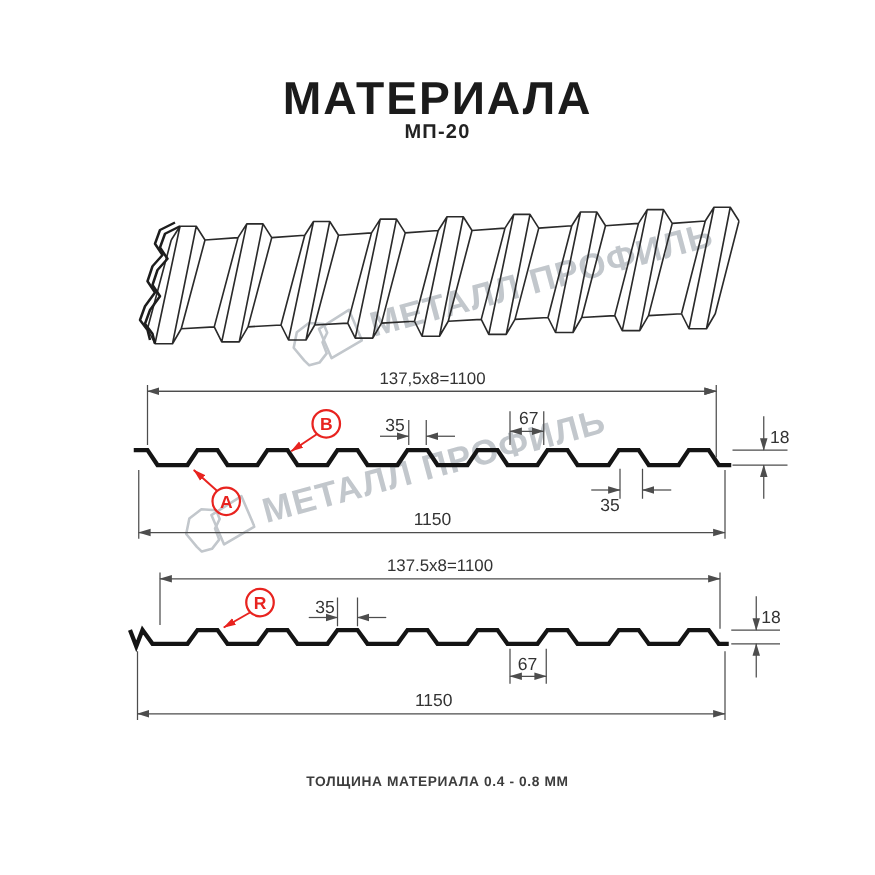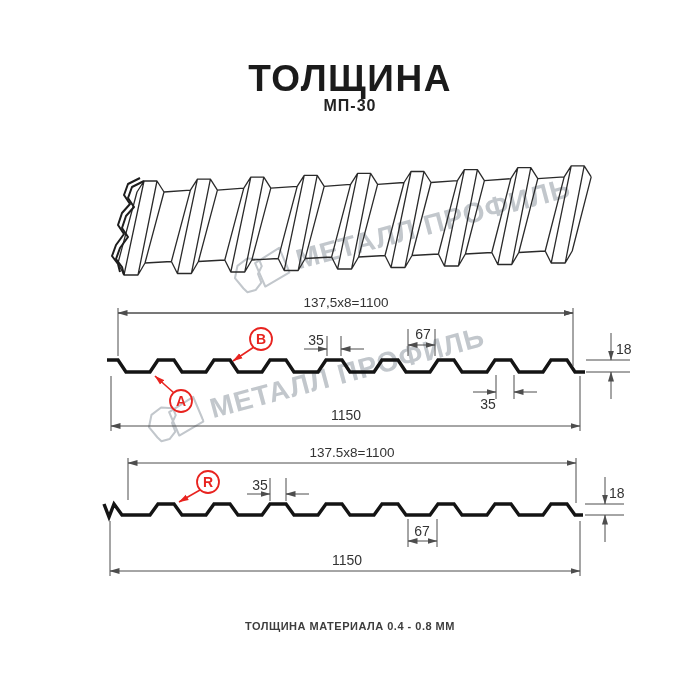--- a/index.html
+++ b/index.html
@@ -26,22 +26,22 @@
   .redl{stroke:#e8231f;stroke-width:1.6;fill:none;}
   .redc{stroke:#e8231f;stroke-width:1.8;fill:none;}
   .redt{font-size:14px;font-weight:bold;fill:#e8231f;}
   .wmlogo{fill:none;stroke:#c2c7cc;stroke-width:2.2;stroke-linejoin:round;}
 </style>
 </head>
 <body>
 
 <div id="canvas">
 
-  <div class="title">ТОЛЩИНА</div>
-  <div class="subtitle">МП-30</div>
+  <div class="title">МАТЕРИАЛА</div>
+  <div class="subtitle">МП-20</div>
 
   <div class="wm" id="wm1">
     <svg width="58" height="46" viewBox="0 0 62 48">
       <polygon class="wmlogo" points="9,38 3,25 9,13 21,8 33,12 34,20 28,27 29,37 21,43 12,43"></polygon>
       <polygon class="wmlogo" points="28,15 57,6 61,34 32,42"></polygon>
     </svg>
     <span>МЕТАЛЛ ПРОФИЛЬ</span>
   </div>
 
   <div class="wm" id="wm2">

